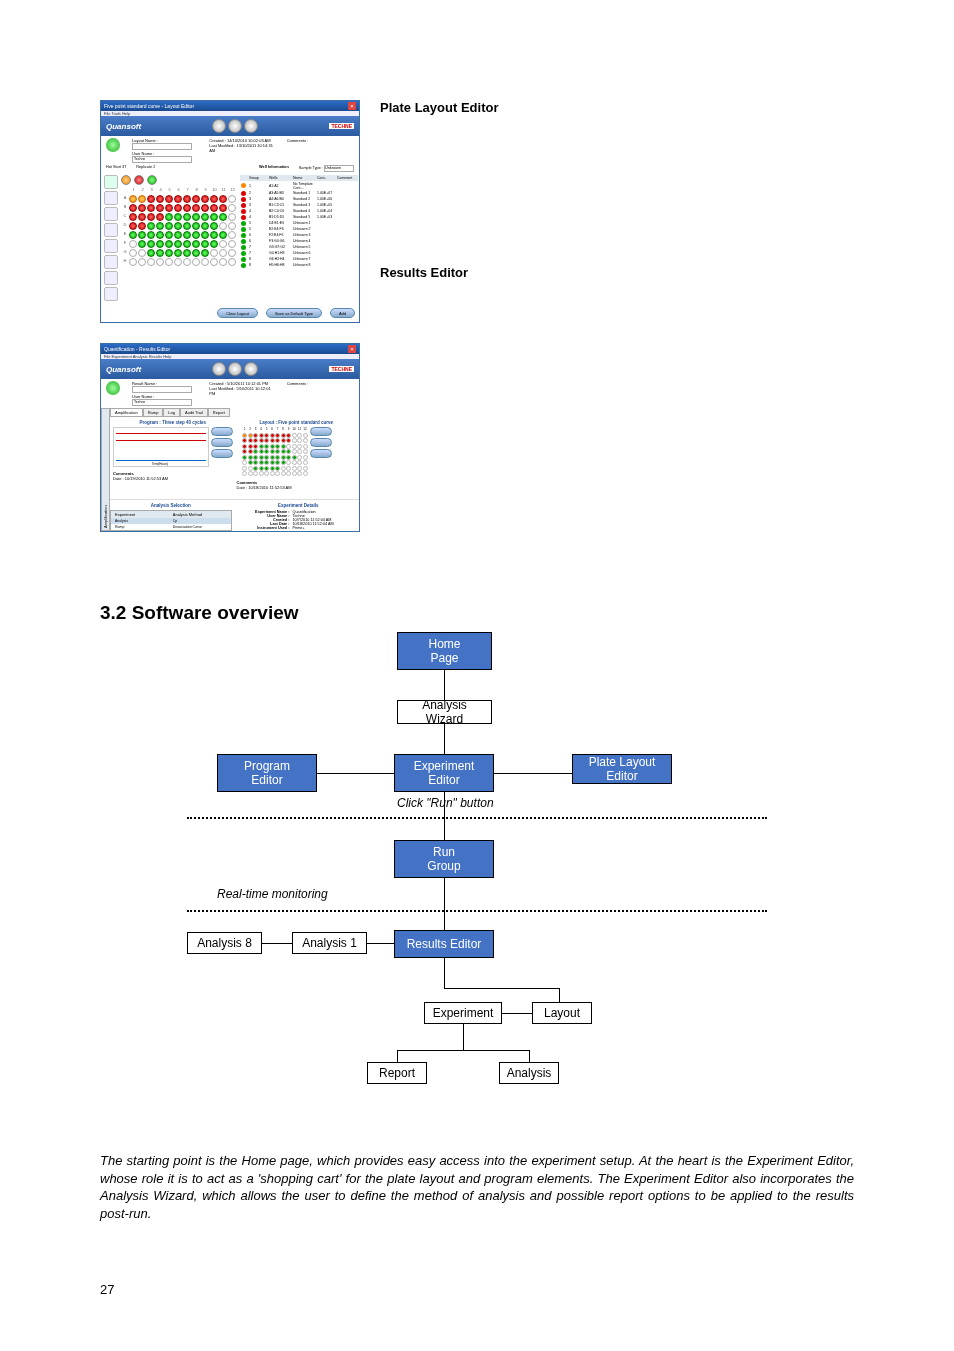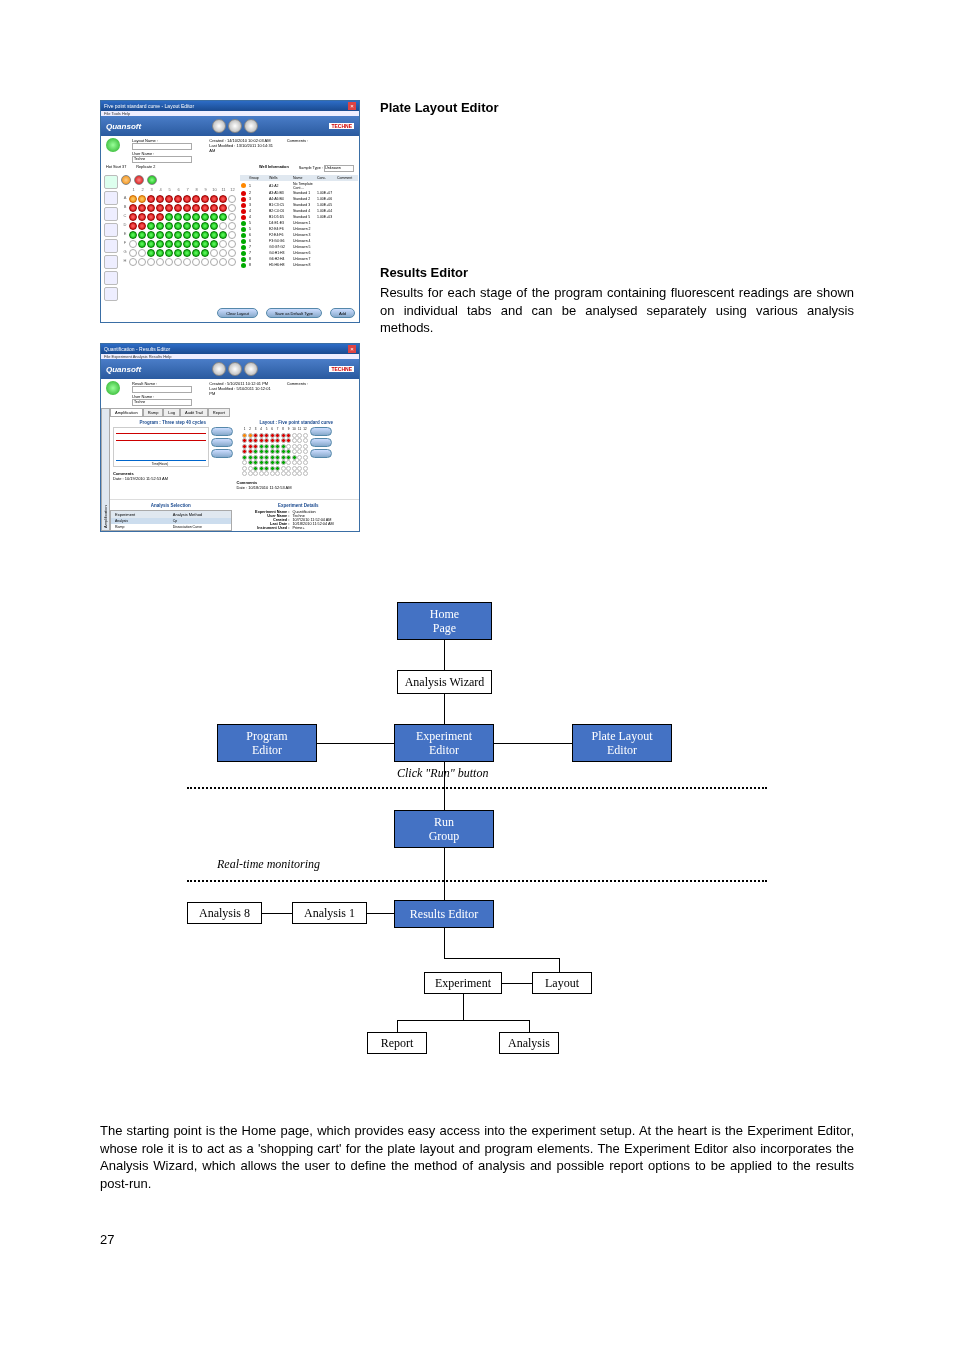--- a/index.html
+++ b/index.html
@@ -134,41 +134,40 @@
 
     
     .section-heading { font-size: 19px; font-weight: bold; margin-bottom: 8px; }
     .section-sub { font-size: 13px; margin-bottom: 10px; }
 
     .diagram {
       position: relative;
       width: 580px;
       height: 500px;
       margin: 0 auto 20px;
-      font-family: Liberation Serif, serif;
     }
     .dbox {
       position: absolute;
       border: 1px solid #000;
       background: #fff;
       text-align: center;
       font-size: 12px;
       display: flex;
       align-items: center;
       justify-content: center;
       padding: 2px 4px;
       line-height: 1.2;
     }
     .dbox.blue { background: #4472c4; color: #fff; }
     .dline-h { position: absolute; height: 1px; background: #000; }
     .dline-v { position: absolute; width: 1px; background: #000; }
     .dotted-h { position: absolute; border-top: 2px dotted #000; height: 0; }
     .dlabel { position: absolute; font-style: italic; font-size: 12px; }
 
-    .bottom-text { text-align: justify; font-size: 13px; line-height: 1.35; margin-bottom: 40px; }
+    .bottom-text { text-align: justify; font-size: 13px; line-height: 1.35; margin-bottom: 60px; font-style: italic; }
     .page-num { font-size: 13px; }
   </style>
 </head>
 <body>
 
 <div class="top-section">
   <div class="screenshots-col">
 
     <div class="screenshot">
       <div class="ss-title">
@@ -721,41 +720,41 @@
 
   </div>
 
   <div class="text-col">
     <div class="text-block">
       <h4>Plate Layout Editor</h4>
     </div>
     <div style="height:110px;"></div>
     <div class="text-block">
       <h4>Results Editor</h4>
-      <p>Results for each stage of the program containing fluorescent readings are shown on individual tabs and can be analysed separately using various analysis methods.</p>
     </div>
   </div>
 </div>
 
 <div>
+  <div class="section-heading">3.2  Software overview</div>
 
   <div class="diagram">
 
     <div class="dbox blue" style="left:210px;top:0;width:95px;height:38px;white-space:pre-line;">Home
 Page</div>
     <div class="dline-v" style="left:257px;top:38px;height:30px;"></div>
 
     <div class="dbox" style="left:210px;top:68px;width:95px;height:24px;">Analysis Wizard</div>
     <div class="dline-v" style="left:257px;top:92px;height:30px;"></div>
 
     <div class="dbox blue" style="left:30px;top:122px;width:100px;height:38px;white-space:pre-line;">Program
 Editor</div>
     <div class="dbox blue" style="left:207px;top:122px;width:100px;height:38px;white-space:pre-line;">Experiment
 Editor</div>
-    <div class="dbox blue" style="left:385px;top:122px;width:100px;height:38px;white-space:pre-line;">Plate Layout
+    <div class="dbox blue" style="left:385px;top:122px;width:100px;height:30px;white-space:pre-line;">Plate Layout
 Editor</div>
     <div class="dline-h" style="left:130px;top:141px;width:77px;"></div>
     <div class="dline-h" style="left:307px;top:141px;width:78px;"></div>
 
     <div class="dlabel" style="left:210px;top:164px;">Click "Run" button</div>
     <div class="dotted-h" style="left:0;top:185px;width:580px;"></div>
     <div class="dline-v" style="left:257px;top:160px;height:48px;"></div>
 
     <div class="dbox blue" style="left:207px;top:208px;width:100px;height:38px;white-space:pre-line;">Run
 Group</div>

